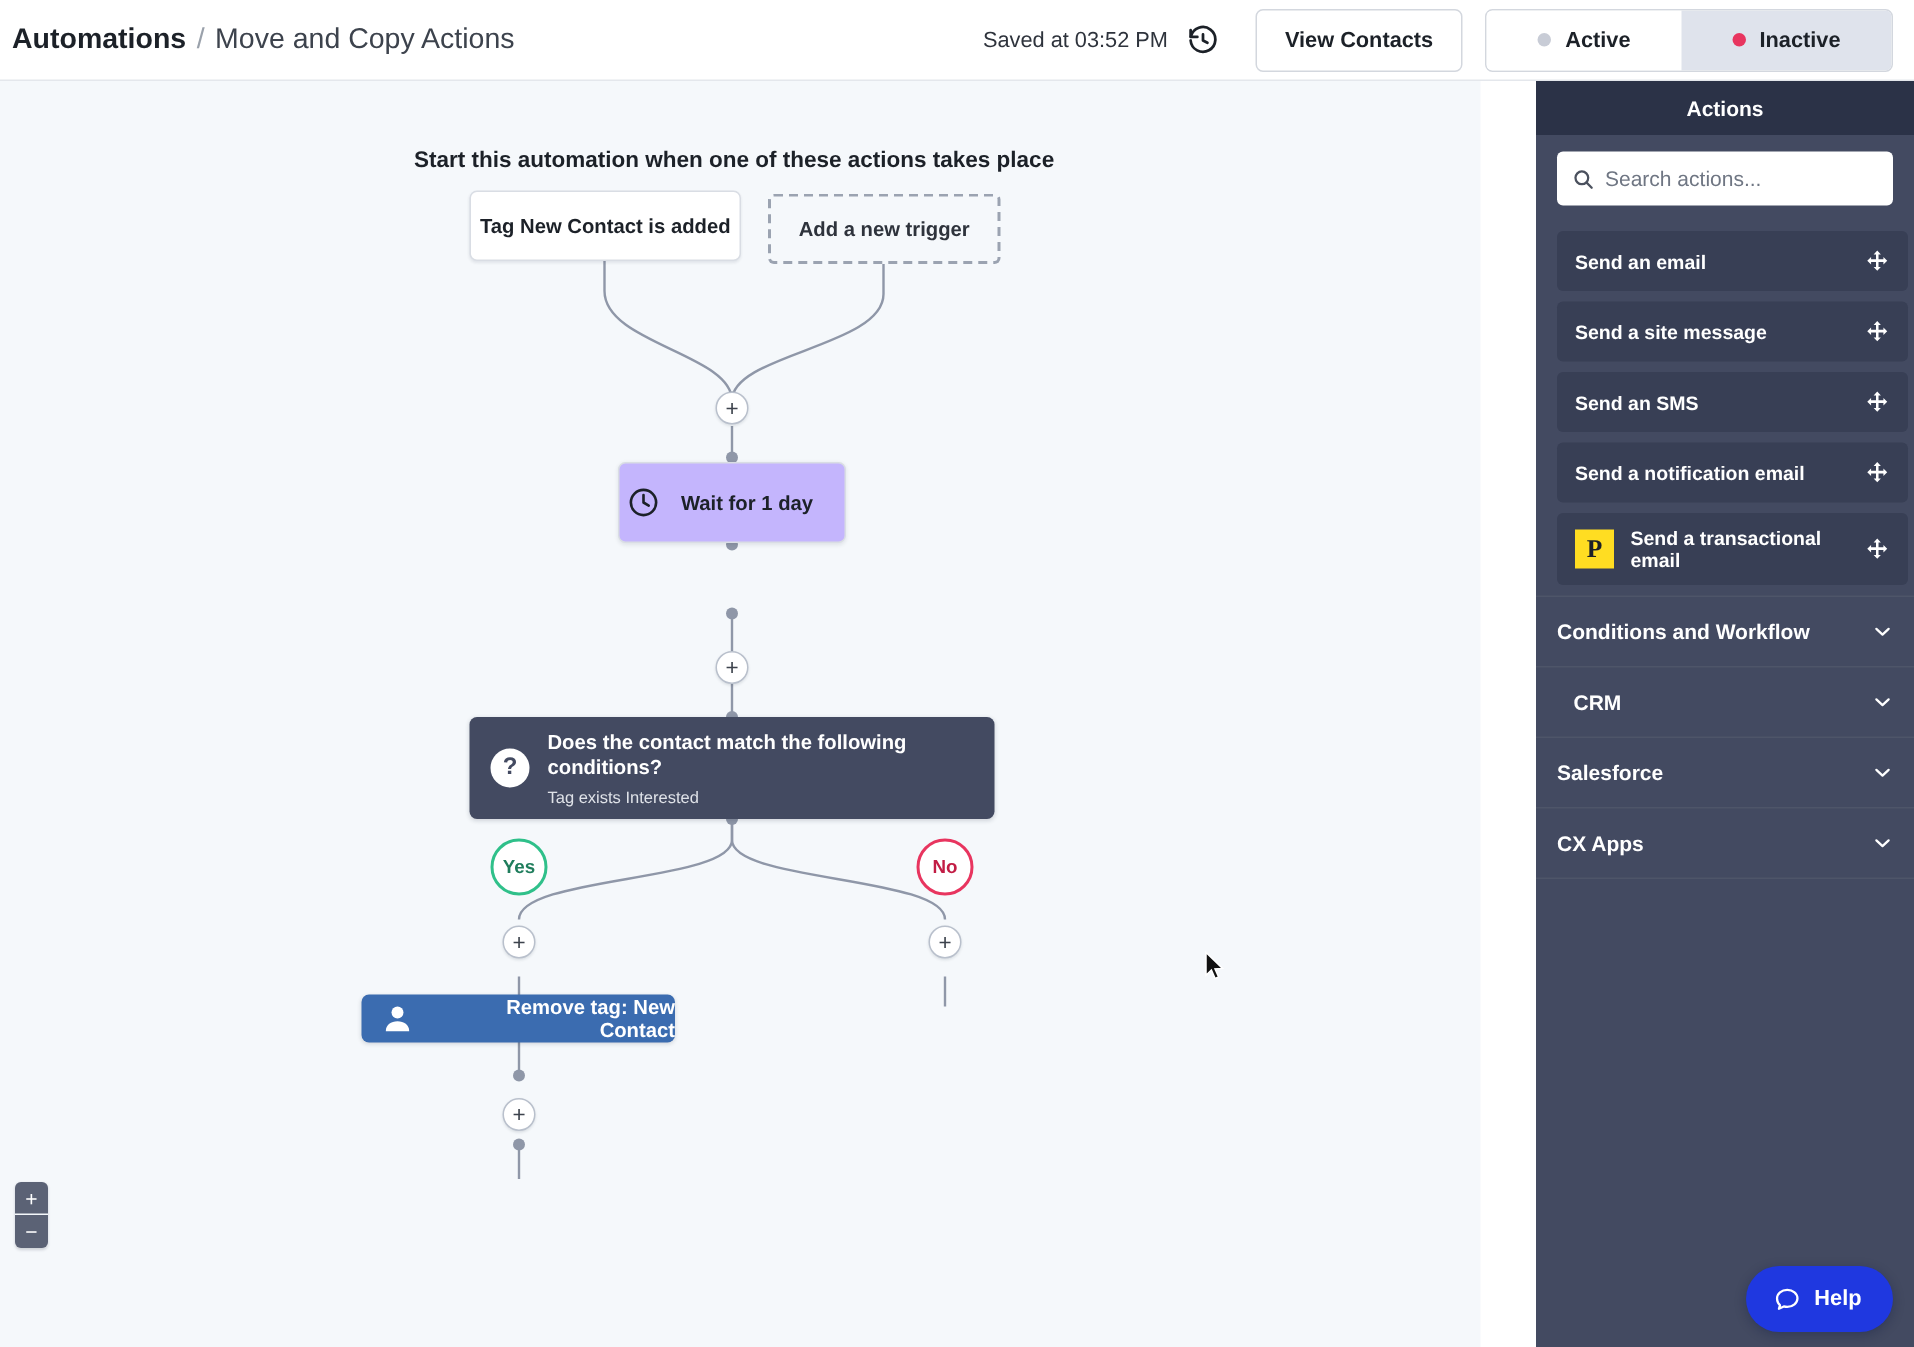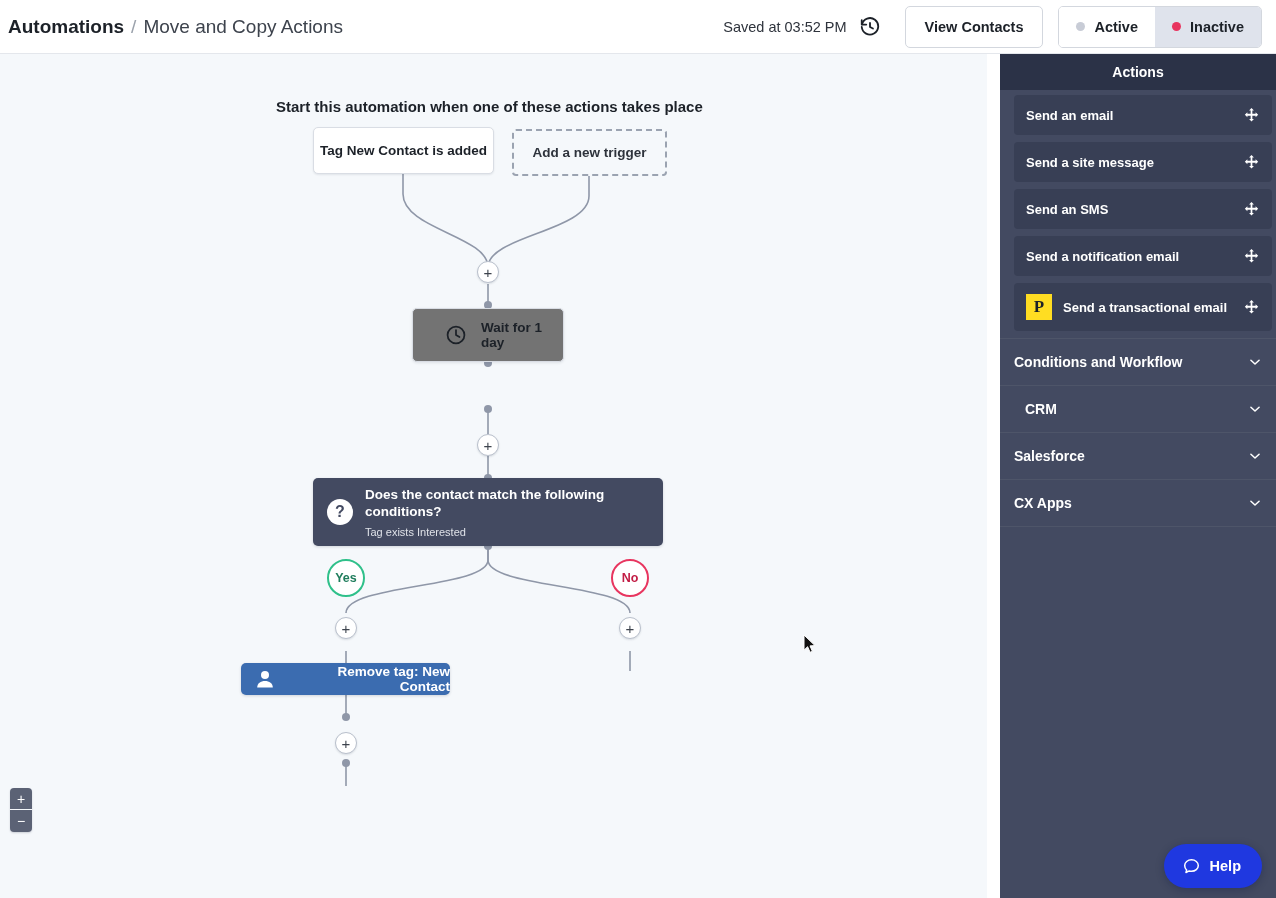--- a/index.html
+++ b/index.html
@@ -45,21 +45,21 @@
     cursor: pointer; white-space: nowrap;
     display: flex; align-items: center;
   }
   .toggle-group {
     display: flex; margin-left: 15px;
     border: 1px solid #d3d7de; border-radius: 5px; overflow: hidden;
     height: 42px;
   }
   .toggle-opt {
     display: flex; align-items: center; gap: 9px;
-    padding: 0 17px; font-size: 14.5px; font-weight: bold;
+    padding: 0 34px; font-size: 14.5px; font-weight: bold;
     cursor: pointer; background: #ffffff; color: #1c2128;
   }
   .toggle-opt.active { background: #dfe3ec; }
   .dot { width: 9px; height: 9px; border-radius: 50%; display: inline-block; }
 
   
   .canvas {
     position: absolute; top: 54px; left: 0;
     width: 987px; height: 844px;
     background: #f5f8fb;
@@ -96,24 +96,24 @@
     cursor: pointer;
   }
   .node-trigger-dashed {
     background: transparent; border: 2px dashed #9ba3b1; border-radius: 4px;
     box-shadow: none;
     display: flex; align-items: center; justify-content: center;
     font-size: 13.5px; font-weight: bold; color: #2e333c;
     cursor: pointer;
   }
   .node-wait {
-    background: #737373; border: 1px solid #d9dde4; border-radius: 5px;
+    background: #c4b5fd; border: 1px solid #d9dde4; border-radius: 5px;
     box-shadow: 0 1px 3px rgba(20,30,50,0.10);
     display: flex; align-items: center;
-    padding-left: 32px; gap: 14px;
+    padding-left: 5px; gap: 14px;
     font-size: 13.5px; font-weight: bold; color: #1c2128;
     cursor: pointer;
   }
   .node-cond {
     background: #434a61; border-radius: 5px;
     box-shadow: 0 1px 3px rgba(20,30,50,0.16);
     display: flex; align-items: center; padding-left: 14px; gap: 12px;
     cursor: pointer;
   }
   .cond-qmark {
@@ -162,21 +162,21 @@
     display: flex; align-items: center; justify-content: center;
     color: #ffffff; font-size: 14px; line-height: 1; cursor: pointer;
   }
   .zoom-ctl div:first-child { border-bottom: 1px solid #f5f8fb; }
 
   .cursor-arrow { position: absolute; left: 803px; top: 580px; }
 
   
   .panel {
     position: absolute; top: 54px; right: 0;
-    width: 276px; height: 844px;
+    width: 252px; height: 844px;
     background: #434a61;
     display: flex; flex-direction: column; margin-left: 11px;
   }
   .panel-header {
     height: 36px; background: #2b3247;
     display: flex; align-items: center; justify-content: center;
     font-size: 14px; font-weight: bold; color: #ffffff;
   }
   .panel-search-wrap { padding: 11px 14px 12px 14px; }
   .search-box {
@@ -364,20 +364,31 @@
 </div>
 
 <div class="canvas-scrollbar">
   <div class="thumb"></div>
 </div>
 
 <div class="panel">
 
   <div class="panel-header">Actions</div>
 
+  <div class="panel-search-wrap">
+    <div class="search-box">
+      <span class="search-icon">
+        <svg width="15" height="15" viewBox="0 0 24 24" fill="none" stroke="#4b515e" stroke-width="2.4" stroke-linecap="round">
+          <circle cx="10.5" cy="10.5" r="6.8"></circle>
+          <line x1="15.6" y1="15.6" x2="21" y2="21"></line>
+        </svg>
+      </span>
+      <input type="text" placeholder="Search actions..." style="">
+    </div>
+  </div>
 
   <div class="sec-body">
 
     <div class="action-item">
       <span class="ai-label">Send an email</span>
       <span class="drag-handle">
         <svg width="17" height="17" viewBox="0 0 24 24" fill="#ffffff">
           <path d="M12 1.5l3.4 3.6h-2.2v4.6h4.6V7.5L21.4 11 17.8 14.5v-2.2h-4.6v4.6h2.2L12 20.5 8.6 16.9h2.2v-4.6H6.2v2.2L2.6 11 6.2 7.5v2.2h4.6V5.1H8.6z"></path>
         </svg>
       </span>

